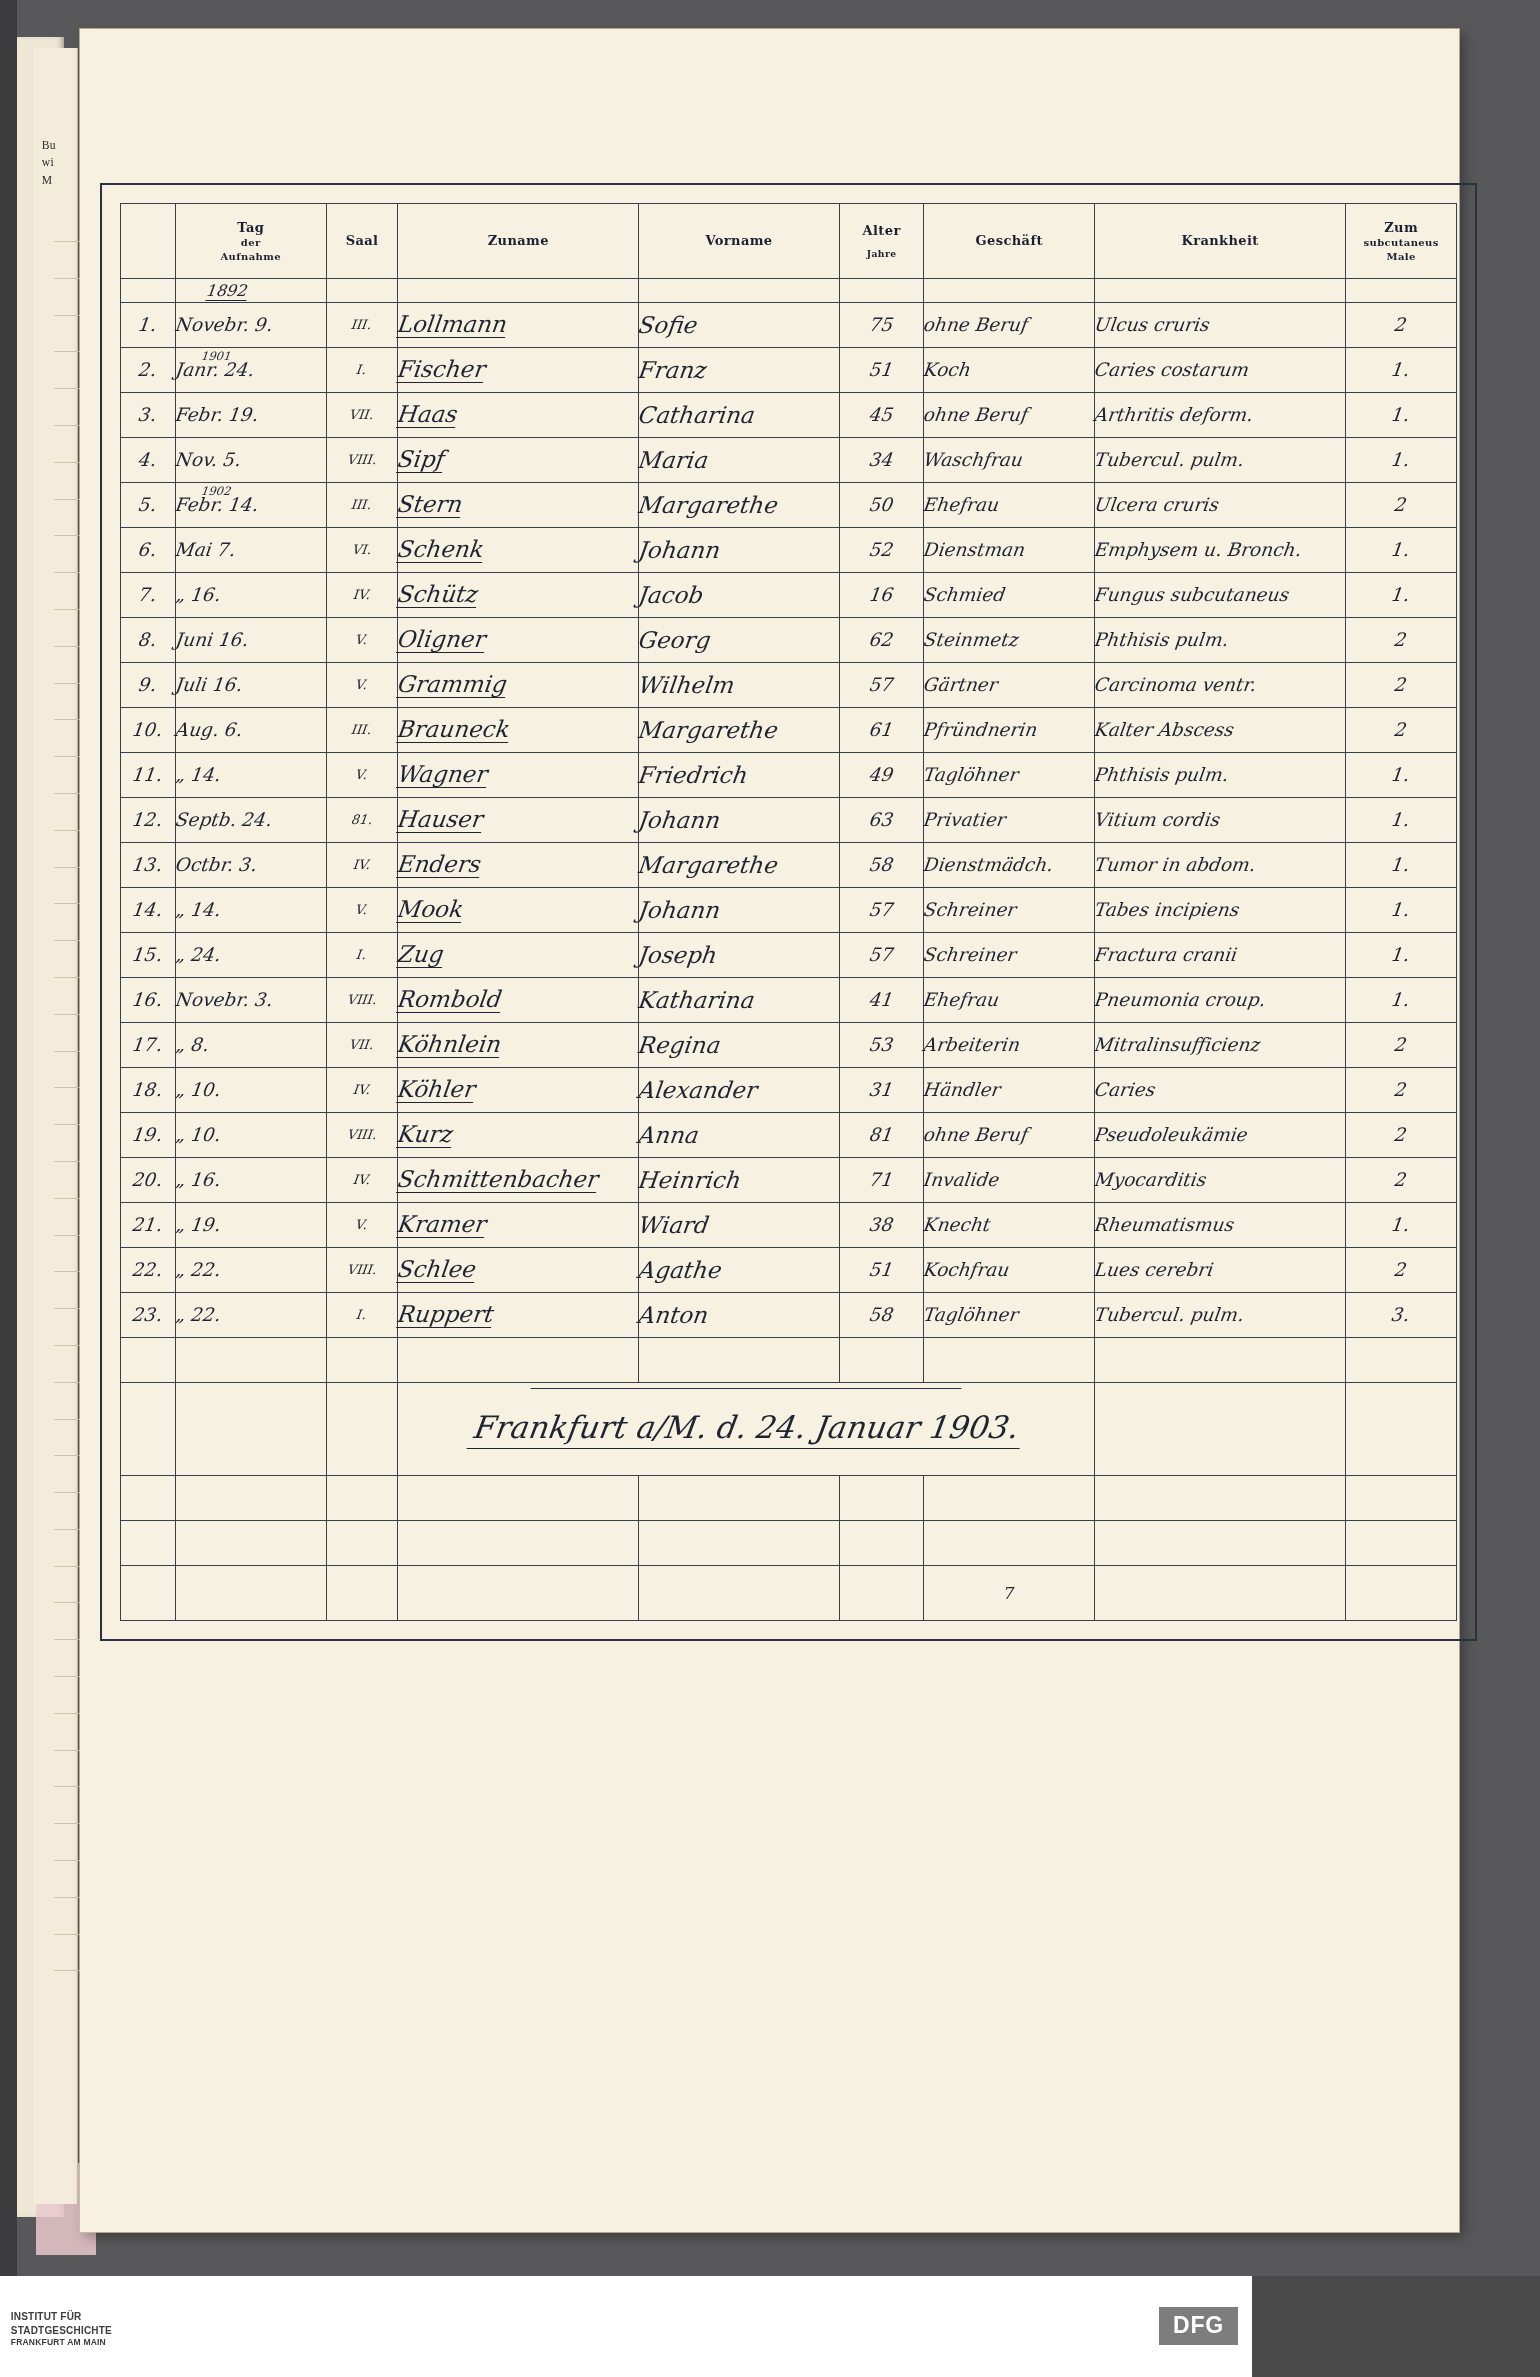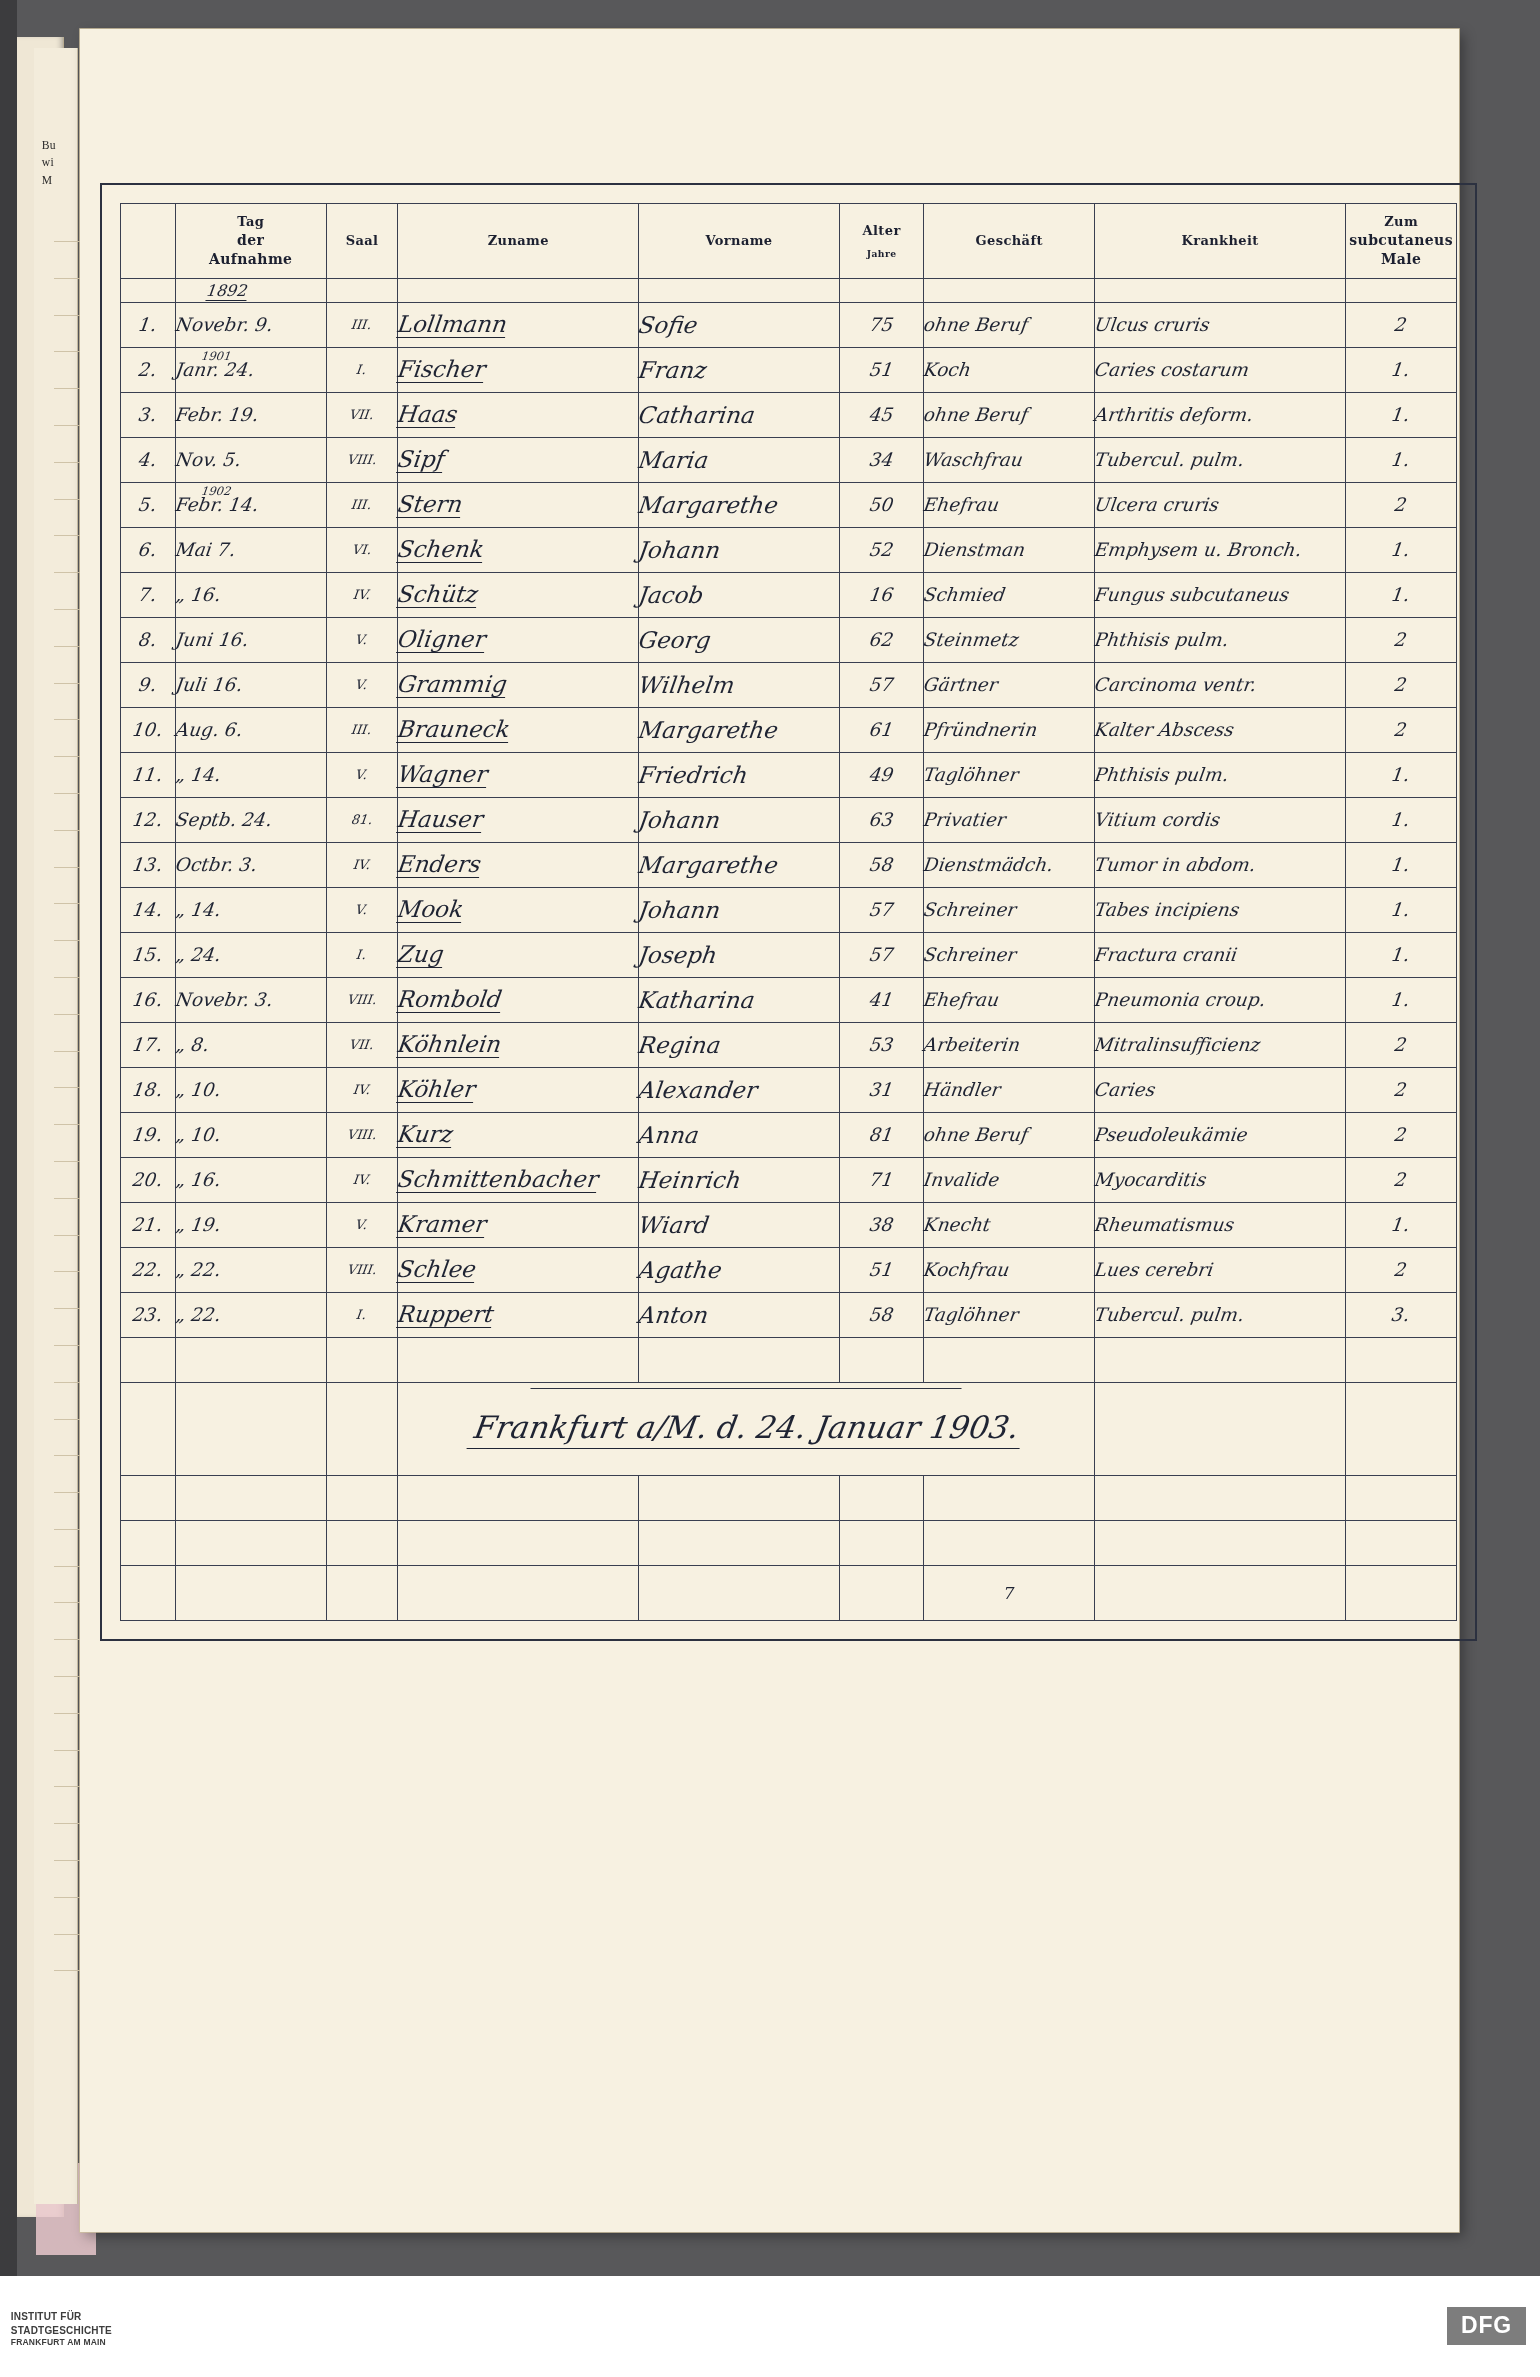--- a/index.html
+++ b/index.html
@@ -132,21 +132,21 @@
     height: 74px;
     font-family: "DejaVu Serif", serif;
     font-weight: 700;
     color: #1c2030;
     font-size: 13px;
     line-height: 1.35;
     letter-spacing: 0.4px;
   }
   thead th .sub {
     display: block;
-    font-size: 14px;
+    font-size: 10px;
     font-weight: 700;
   }
   thead th .tiny {
     display: block;
     font-size: 9.2px;
     font-weight: 700;
     margin-top: 8px;
   }
 
   
@@ -248,21 +248,21 @@
     font-family: "DejaVu Serif", serif;
     font-style: italic;
     font-size: 17px;
     color: #1f2433;
   }
 
   
   .footer {
     position: absolute;
     left: 0; top: 2276px;
-    width: 1540px; height: 102px;
+    width: 1252px; height: 102px;
     background: #ffffff;
   }
   .footer-left {
     position: absolute;
     left: 10.8px; top: 34px;
     font-family: "Liberation Sans", sans-serif;
     font-size: 10px;
     font-weight: 700;
     color: #3d3d3d;
     line-height: 1.35;

